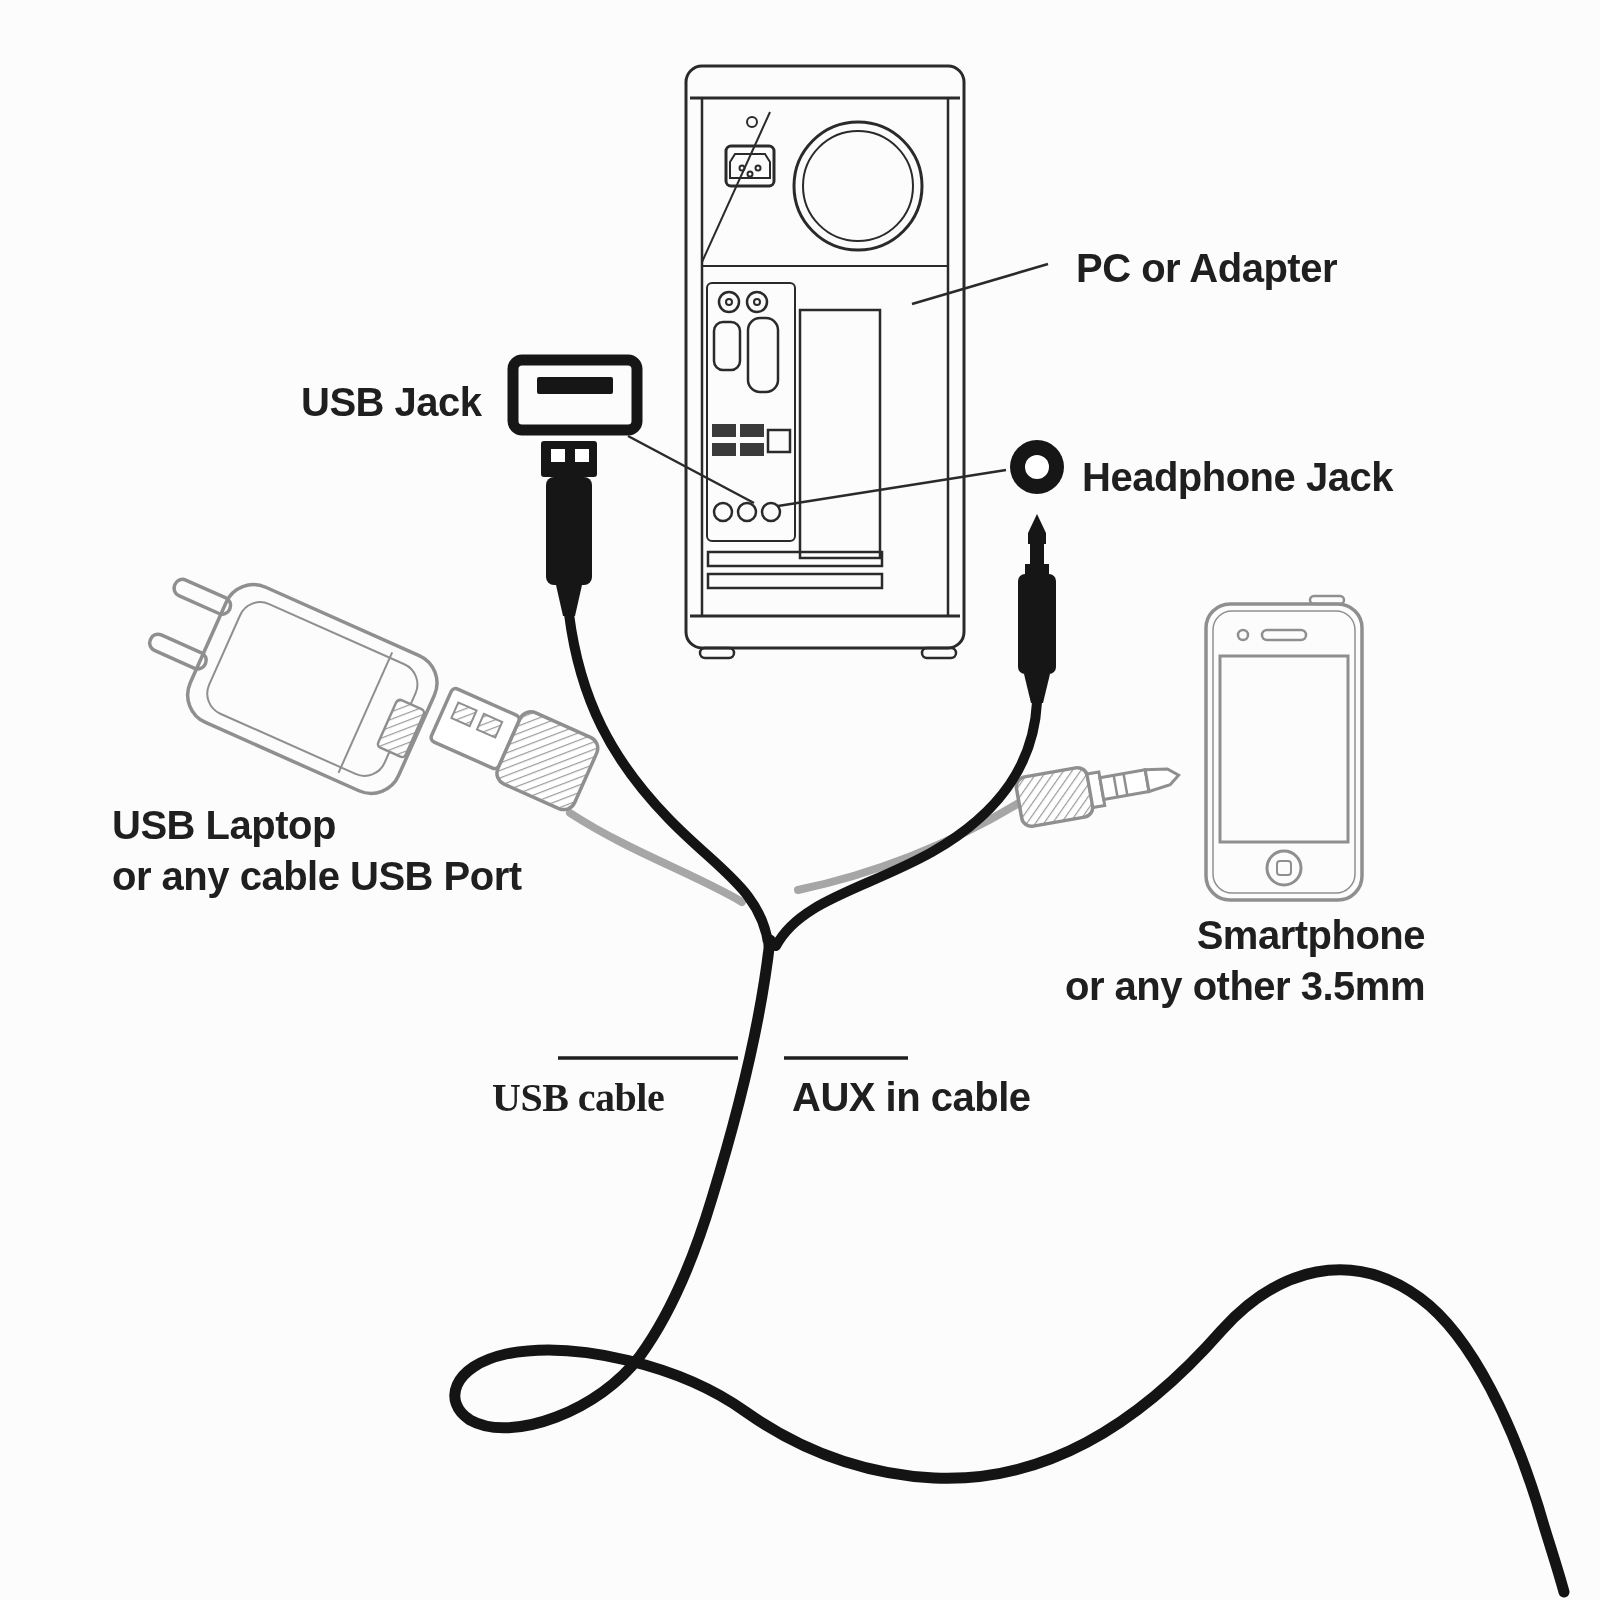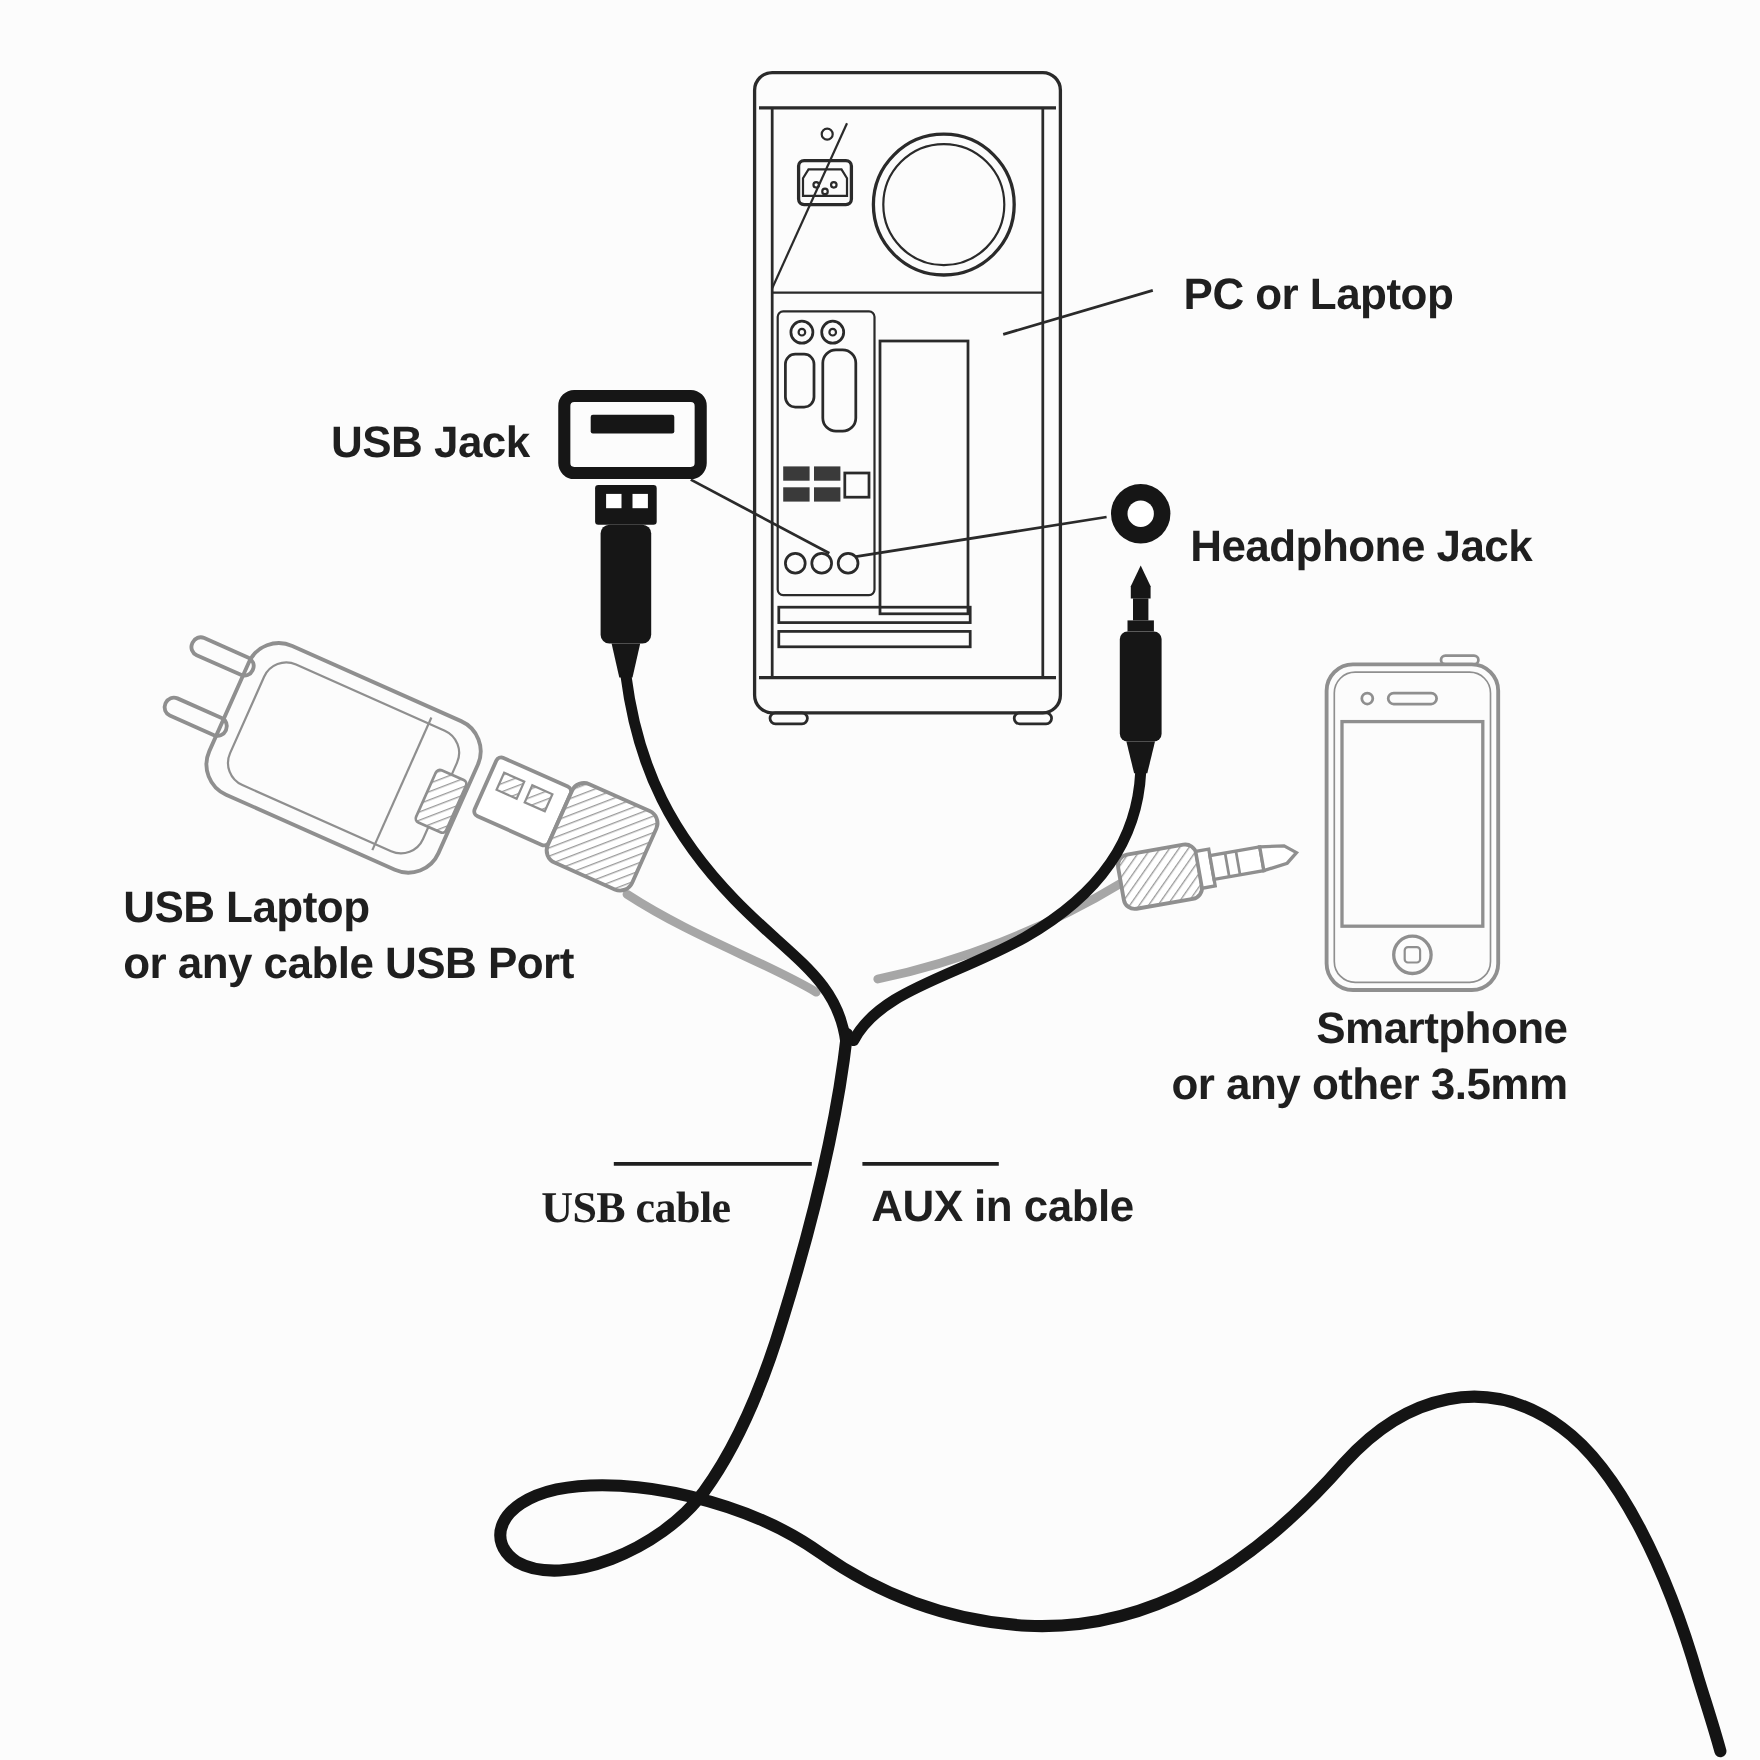--- a/index.html
+++ b/index.html
@@ -163,23 +163,23 @@
              C 800 1450 862 1474 934 1478
              C 1042 1483 1136 1428 1222 1330
              C 1278 1268 1352 1248 1420 1298
              C 1472 1336 1516 1428 1544 1526
              C 1552 1552 1558 1570 1564 1592" fill="none" stroke="#141414" stroke-width="11" stroke-linecap="round"></path>
 
     <line x1="558" y1="1058" x2="738" y2="1058" stroke="#1f1f1f" stroke-width="3.5"></line>
     <line x1="784" y1="1058" x2="908" y2="1058" stroke="#1f1f1f" stroke-width="3.5"></line>
   </svg>
 
-  <div class="lbl" style="left:1076px;top:243px;">PC or Laptop</div>
+  <div class="lbl" style="left:1076px;top:243px;">PC or Adapter</div>
   <div class="lbl" style="left:301px;top:377px;">USB Jack</div>
-  <div class="lbl" style="left:1082px;top:472px;">Headphone Jack</div>
+  <div class="lbl" style="left:1082px;top:452px;">Headphone Jack</div>
 
   <div class="lbl" style="left:112px;top:800px;">
     <div>USB Laptop</div>
     <div>or any cable USB Port</div>
   </div>
 
   <div class="lbl center" style="left:945px;top:910px;width:480px;">
     <div>Smartphone</div>
     <div>or any other 3.5mm</div>
   </div>

